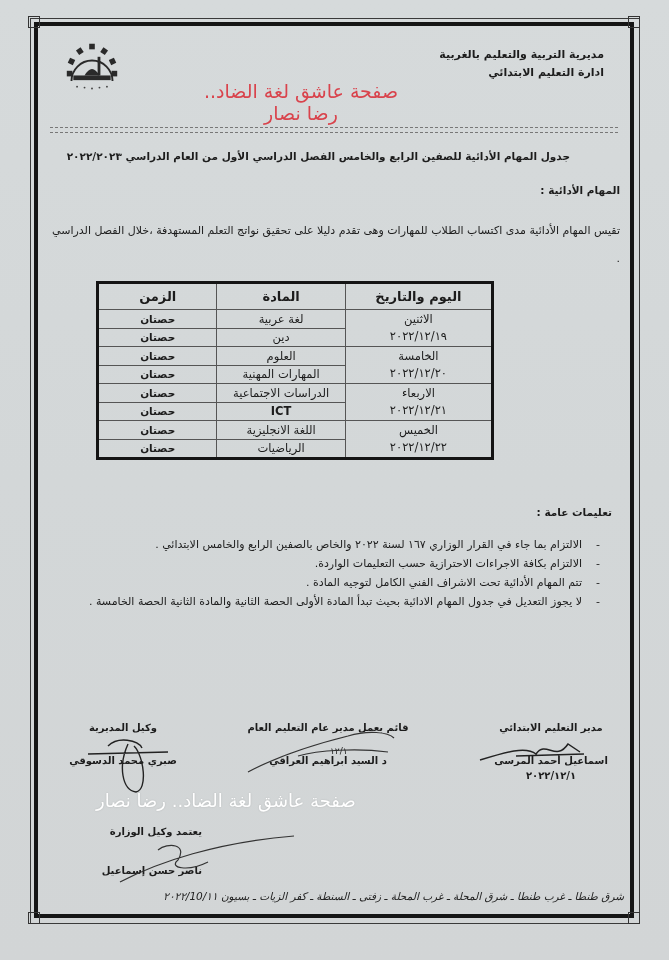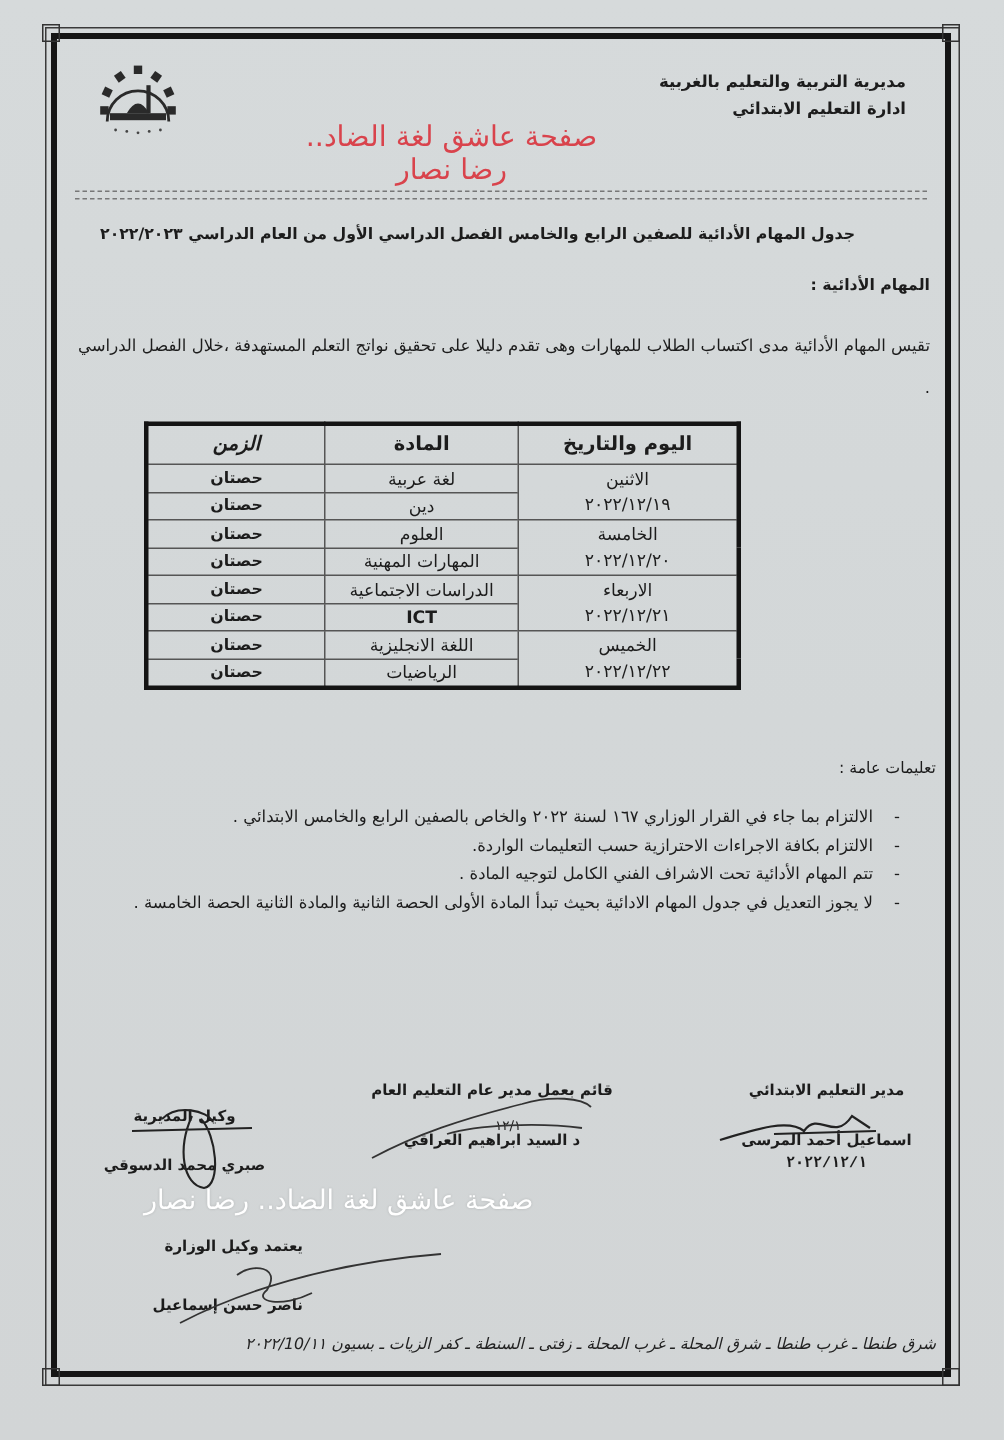--- a/index.html
+++ b/index.html
@@ -50,32 +50,32 @@
     border: 3px solid #141414;
     font-size: 11.5px;
   }
   table.sched th, table.sched td {
     border: 1px solid #555; text-align: center; padding: 0; height: 17.5px;
   }
   table.sched th { height: 25px; font-weight: bold; font-size: 13px; }
   table.sched td.day { line-height: 17px; }
   .col-day { width: 148px; }
   .col-subj { width: 130px; }
-  .col-time { width: 120px; font-style: italic; }
+  .col-time { width: 120px; }
   .time-cell { font-weight: bold; font-size: 10.5px; margin-top: 16px; }
 
-  .gen-label { position: absolute; right: 6px; top: 480px; font-weight: normal; font-size: 10.5px; text-align: center; }
+  .gen-label { position: absolute; right: 18px; top: 480px; font-weight: bold; font-size: 10.5px; text-align: center; }
   .gen-list { position: absolute; right: 30px; left: 30px; top: 509px; margin: 0; padding: 0; list-style: none; font-size: 11px; }
   .gen-list li { position: relative; padding-right: 18px; line-height: 19px; font-weight: normal; }
   .gen-list li::before { content: "-"; position: absolute; right: 0; top: 0; }
 
   .sig { position: absolute; text-align: center; font-size: 10px; font-weight: bold; }
   .sig .role { display:block; }
   .sig .name { display:block; margin-top: 22px; }
-  .sig .date { display:block; font-size: 10px; margin-top: 4px; font-family: Liberation Mono, monospace; }
+  .sig .date { display:block; font-size: 10px; margin-top: 4px; }
   .scribble { position: absolute; }
 
   .watermark-bottom {
     position: absolute; left: 58px; top: 764px; color: #ffffff;
     font-size: 18px; direction: rtl; text-shadow: 0 0 2px rgba(0,0,0,0.15);
   }
   .deputy { position: absolute; left: 24px; top: 800px; font-size: 10px; font-weight: bold; text-align: right; direction: rtl; width: 140px; }
   .deputy .name { display:block; margin-top: 28px; }
   .handwritten { position: absolute; left: 26px; top: 864px; width: 560px; font-size: 10.5px; font-style: italic; direction: rtl; text-align: right; white-space: nowrap; color: #222; }
 </style>
@@ -205,21 +205,21 @@
 
     <div class="sig" style="left:200px; top:696px; width:180px;">
       <span class="role">قائم بعمل مدير عام التعليم العام</span>
       <span class="name">د السيد ابراهيم العراقي</span>
     </div>
     <div style="position:absolute; left:292px; top:720px; font-size:9px;">١٢/١</div>
     <svg class="scribble" style="left:200px; top:700px;" width="160" height="50">
       <path d="M10 46 C40 30 70 20 110 10 C130 4 150 6 156 12 M60 30 C80 24 120 22 150 26" fill="none" stroke="#333" stroke-width="1.2"></path>
     </svg>
 
-    <div class="sig" style="left:20px; top:713px; width:130px;">
+    <div class="sig" style="left:20px; top:696px; width:130px;">
       <span class="role">وكيل المديرية</span>
       <span class="name">صبري محمد الدسوقي</span>
     </div>
     <svg class="scribble" style="left:40px; top:700px;" width="100" height="70">
       <path d="M10 28 L90 26 M30 20 C40 10 60 14 64 22 M50 18 C40 40 44 64 58 66 C70 64 66 30 56 20" fill="none" stroke="#222" stroke-width="1.4"></path>
     </svg>
 
     <div class="watermark-bottom">صفحة عاشق لغة الضاد.. رضا نصار</div>
 
     <div class="deputy">

